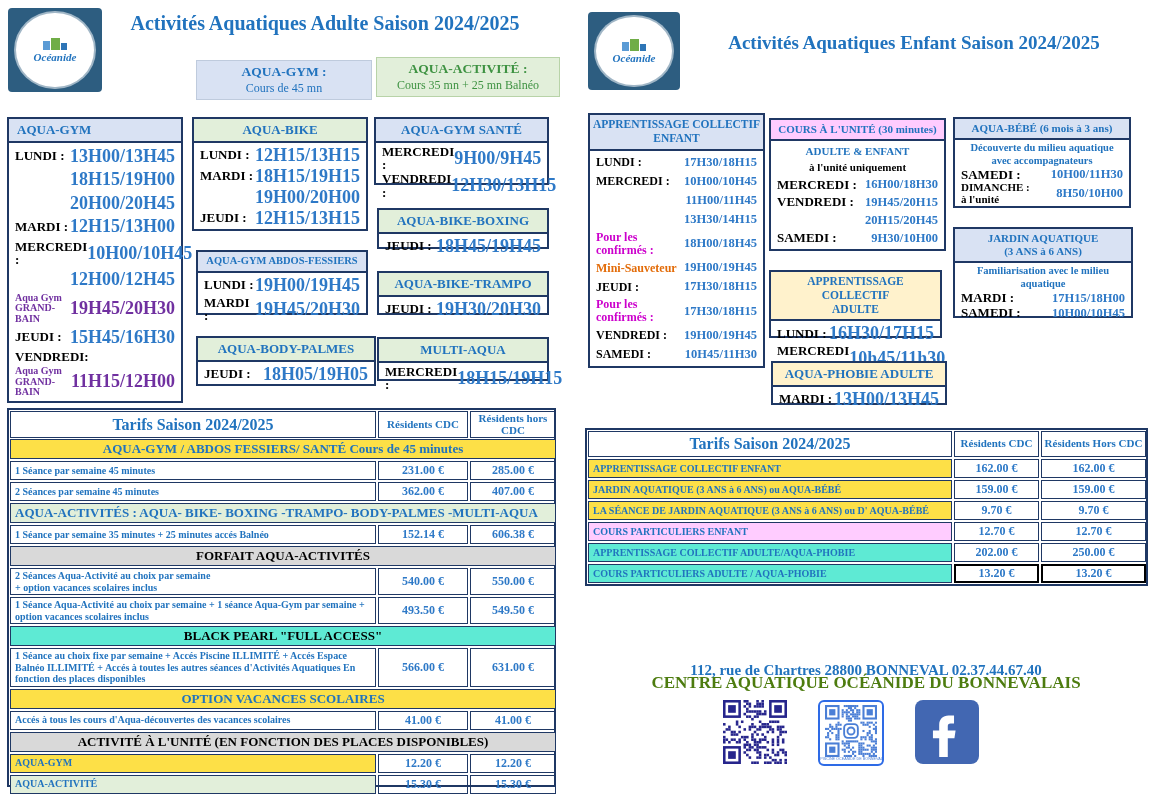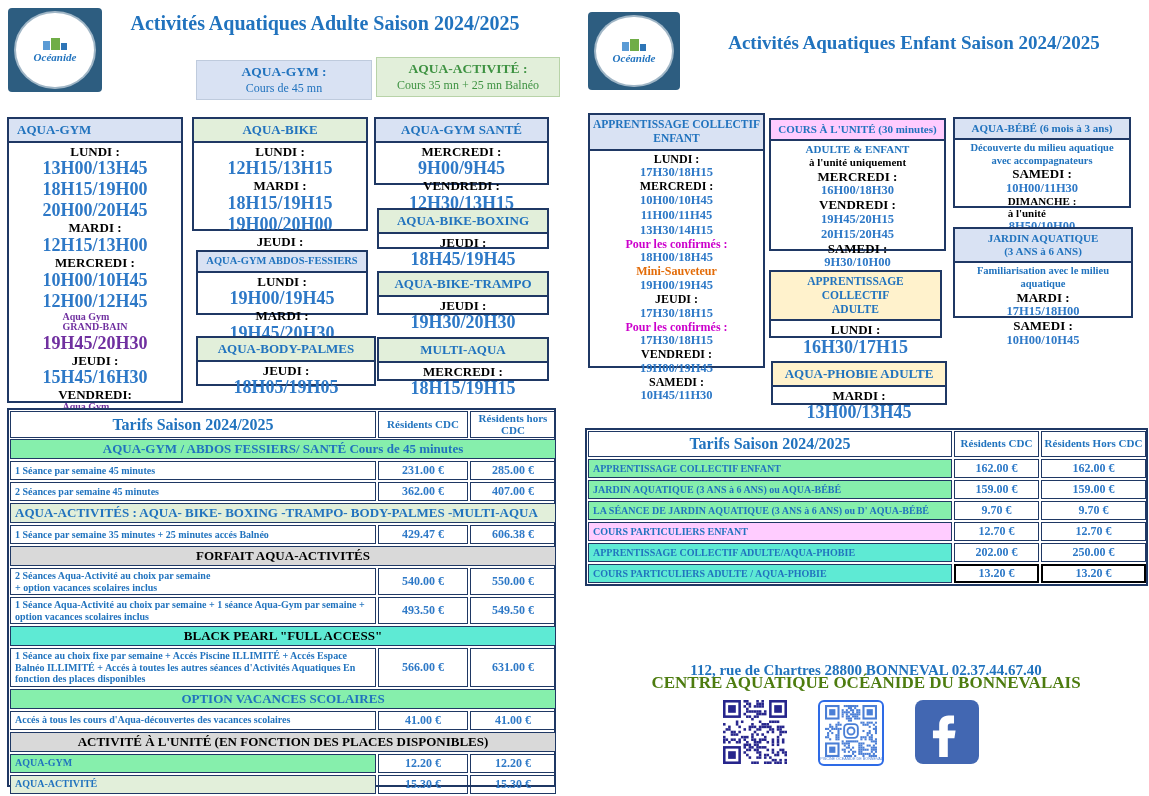--- a/index.html
+++ b/index.html
@@ -34,21 +34,21 @@
   .card{position:absolute;border:2.5px solid #1F3864;background:#fff;display:flex;flex-direction:column;box-sizing:border-box;}
   .card-header{text-align:center;font-weight:bold;color:#2173BE;font-size:13px;padding:3px 2px;
                border-bottom:2px solid #1F3864;white-space:pre-line;line-height:1.2;}
   .theme-blue  .card-header{background:#D9E2F3;}
   .theme-green .card-header{background:#E2EFDA;}
   .theme-pink  .card-header{background:#FFCCFF;}
   .theme-cream .card-header{background:#FFF2CC;}
   .card-body{flex:1;display:flex;flex-direction:column;justify-content:space-around;padding:2px 6px;}
   .card-sub{text-align:center;font-weight:bold;color:#2173BE;font-size:11px;line-height:1.2;white-space:pre-line;}
   .card-sub.black{color:#000;}
-  .card-row{display:flex;justify-content:space-between;align-items:center;flex-direction:column;}
+  .card-row{display:flex;justify-content:space-between;align-items:center;}
   .row-label{font-weight:bold;color:#000;font-size:13px;white-space:pre-line;line-height:1.05;}
   .row-label.purple-small{color:#7030A0;font-size:10px;}
   .row-label.magenta-small{color:#CC00CC;font-size:10px;}
   .row-label.orange-small{color:#E36C09;font-size:11px;}
   .row-label.black-small{font-size:11px;}
   .row-time{font-weight:bold;color:#2E79C7;font-size:18px;white-space:nowrap;}
   .row-time.purple{color:#7030A0;}
   [data-card="aqua_gym"] .card-header{text-align:left;padding-left:8px;}
   [data-card="abdos_fessiers"] .card-header{font-size:10.5px;}
   [data-card="app_enfant"] .card-header,[data-card="app_adulte"] .card-header{font-size:11.5px;}
@@ -64,21 +64,21 @@
           display:flex;flex-direction:column;gap:2px;padding:1px;}
   .t-row{display:grid;column-gap:2px;}
   .t-adult .t-row{grid-template-columns:366px 90px 86px;}
   .t-child .t-row{grid-template-columns:364px 85px 105px;}
   .t-cell{border:1.5px solid #1F3864;display:flex;align-items:center;box-sizing:border-box;}
   .t-label{justify-content:flex-start;padding:1px 4px;font-size:10px;font-weight:bold;color:#2173BE;line-height:1.15;white-space:pre-line;}
   .t-val{justify-content:center;font-size:12px;font-weight:bold;color:#2E79C7;}
   .t-section{grid-column:1/4;justify-content:center;text-align:center;font-weight:bold;font-size:13px;padding:1px 4px;color:#2173BE;}
   .t-section.black{color:#000;}
   .t-section.left{justify-content:flex-start;text-align:left;}
-  .bg-blue{background:#86efac;}
+  .bg-blue{background:#fde047;}
   .bg-green{background:#E2EFDA;}
   .bg-gray{background:#D9D9D9;}
   .bg-cream{background:#5eead4;}
   .bg-pink{background:#FFCCFF;}
   .t-title{justify-content:center;font-size:16px;font-weight:bold;color:#2173BE;}
   .t-colhead{justify-content:center;text-align:center;font-size:11px;font-weight:bold;color:#2173BE;line-height:1.05;padding:1px;}
   .t-thick{border:2.5px solid #000;}
 
   
   .footer-name{position:absolute;left:585px;top:673px;width:562px;text-align:center;
@@ -404,21 +404,21 @@
       <div class="t-row">
         <div class="t-cell t-label" style="min-height: 19px;">2 Séances par semaine 45 minutes</div>
         <div class="t-cell t-val">362.00 €</div>
         <div class="t-cell t-val">407.00 €</div>
       </div>
       <div class="t-row">
         <div class="t-cell t-section bg-green left" style="min-height: 17px;">AQUA-ACTIVITÉS : AQUA- BIKE- BOXING -TRAMPO- BODY-PALMES -MULTI-AQUA</div>
       </div>
       <div class="t-row">
         <div class="t-cell t-label" style="min-height: 19px;">1 Séance par semaine 35 minutes + 25 minutes accés Balnéo</div>
-        <div class="t-cell t-val">429.47 €</div>
+        <div class="t-cell t-val">152.14 €</div>
         <div class="t-cell t-val">606.38 €</div>
       </div>
       <div class="t-row">
         <div class="t-cell t-section bg-gray black" style="min-height: 17px;">FORFAIT AQUA-ACTIVITÉS</div>
       </div>
       <div class="t-row">
         <div class="t-cell t-label" style="min-height: 19px;">2 Séances Aqua-Activité au choix par semaine
 + option vacances scolaires inclus</div>
         <div class="t-cell t-val">540.00 €</div>
         <div class="t-cell t-val">550.00 €</div>

